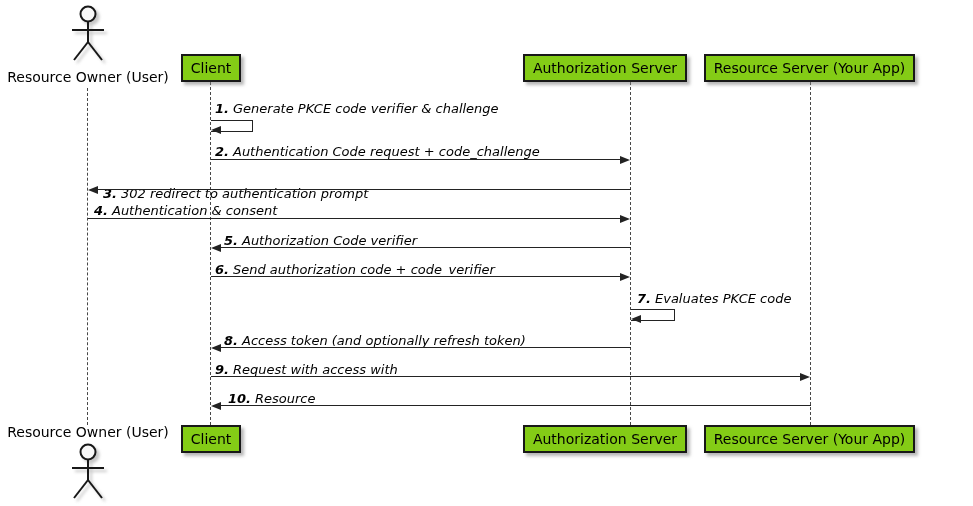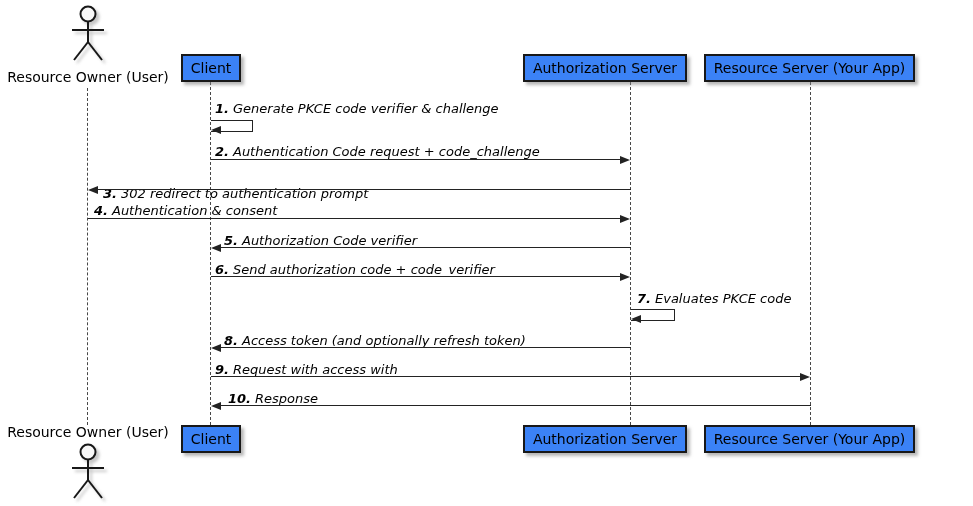--- a/index.html
+++ b/index.html
@@ -18,21 +18,21 @@
   }
   .lifeline {
     position: absolute;
     width: 0;
     border-left: 1px dashed #474747;
   }
   .pbox {
     position: absolute;
     box-sizing: border-box;
     height: 28px;
-    background: #3b82f6;
+    background: #84cc16;
     border: 2px solid #181818;
     box-shadow: 3px 3px 3px rgba(125,125,125,0.55);
     display: flex;
     align-items: center;
     justify-content: center;
     font-size: 14px;
     white-space: nowrap;
   }
   .actor-label {
     position: absolute;
@@ -146,21 +146,21 @@
   <div class="aline" style="left:220px; top:347px; width:411px"></div>
   <div class="ah ah-l" style="left:211px; top:344px"></div>
 
   <div class="msg" style="left:215px; top:362px">
     <b>9.</b><span>Request with access with</span>
   </div>
   <div class="aline" style="left:211px; top:376px; width:590px"></div>
   <div class="ah ah-r" style="left:800px; top:373px"></div>
 
   <div class="msg" style="left:228px; top:391px">
-    <b>10.</b><span>Response</span>
+    <b>10.</b><span>Resource</span>
   </div>
   <div class="aline" style="left:220px; top:405px; width:591px"></div>
   <div class="ah ah-l" style="left:211px; top:402px"></div>
 
   <div class="pbox" style="left:181px; top:425px; width:60px">Client</div>
   <div class="pbox" style="left:523px; top:425px; width:164px">Authorization Server</div>
   <div class="pbox" style="left:704px; top:425px; width:211px">Resource Server (Your App)</div>
 
   <div class="actor-label" style="top:424px">Resource Owner (User)</div>
   <svg class="actor-svg" style="left:68px; top:442px" width="40" height="60" viewBox="0 0 40 60">

